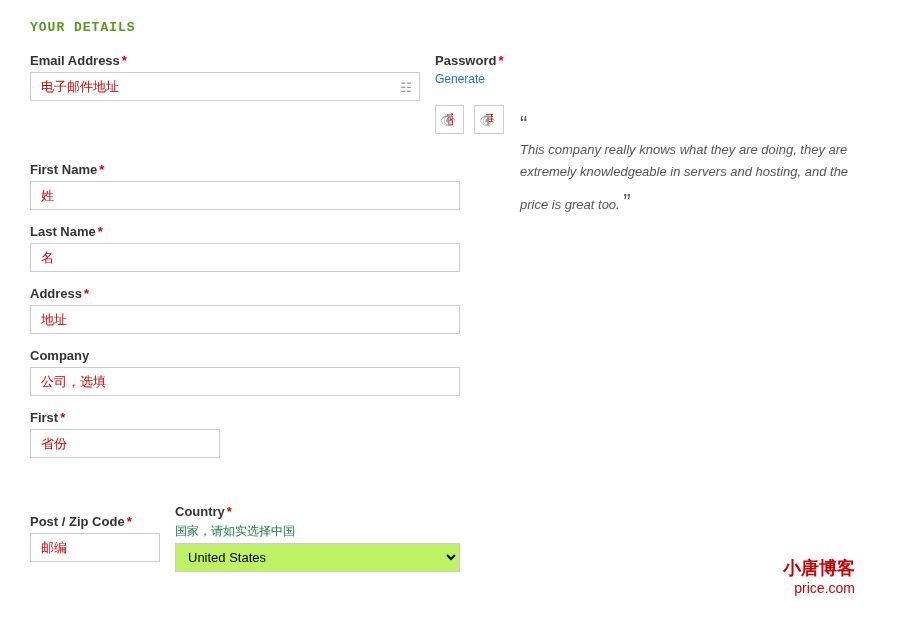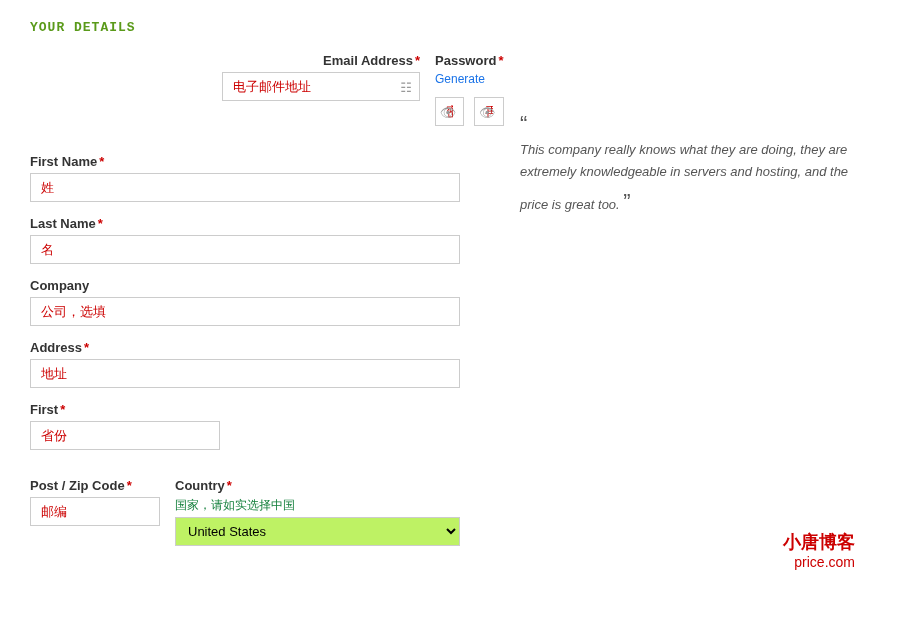--- a/index.html
+++ b/index.html
@@ -85,21 +85,20 @@
       margin-bottom: 0;
     }
     .email-password-row {
       display: flex;
       gap: 15px;
       margin-bottom: 14px;
       align-items: flex-start;
     }
     .email-group {
       flex: 0 0 390px;
-      align-items: flex-end;
     }
     .password-section {
       flex: 1;
     }
     .generate-link {
       color: #1a73e8;
       font-size: 12px;
       cursor: pointer;
       margin-bottom: 4px;
       display: inline-block;
@@ -110,22 +109,22 @@
     }
     .city-group {
       flex: 0 0 190px;
     }
     .state-group {
       flex: 0 0 190px;
     }
     .zip-country-row {
       display: flex;
       gap: 15px;
-      margin-top: 14px;
-      align-items: flex-start;
+      margin-top: 32px;
+      align-items: center;
     }
     .zip-group {
       flex: 0 0 130px;
     }
     .country-group {
       flex: 1;
     }
     .country-note {
       font-size: 12px;
       color: #15803d;
@@ -191,21 +190,21 @@
         <label>
           <span>Email Address</span><span class="required">*</span>
         </label>
         <div class="input-with-icon">
           <input type="email" placeholder="电子邮件地址" style="">
           <span class="input-icon">☷</span>
         </div>
       </div>
 
       <div class="password-section">
-        <div class="form-group" style="margin-bottom:7px;">
+        <div class="form-group" style="margin-bottom:15px;">
           <label>
             <span>Password</span><span class="required">*</span>
           </label>
           <a class="generate-link">Generate</a>
         </div>
         <div class="password-row">
           <div class="form-group" style="flex:1;margin-bottom:0;">
             <div class="input-with-icon">
               <input type="password" placeholder="密码" style="">
               <span class="input-icon">👁</span>
@@ -230,30 +229,30 @@
 
     <div class="form-group">
       <label>
         <span>Last Name</span><span class="required">*</span>
       </label>
       <input type="text" placeholder="名" style="">
     </div>
 
     <div class="form-group">
       <label>
+        <span>Address</span><span class="required">*</span>
+      </label>
+      <input type="text" placeholder="地址" style="">
+    </div>
+
+    <div class="form-group">
+      <label>
         <span>Company</span>
       </label>
       <input type="text" placeholder="公司，选填" style="">
-    </div>
-
-    <div class="form-group">
-      <label>
-        <span>Address</span><span class="required">*</span>
-      </label>
-      <input type="text" placeholder="地址" style="">
     </div>
 
     <div class="city-state-row">
       <div class="form-group state-group">
         <label>
           <span>First</span><span class="required">*</span>
         </label>
         <input type="text" placeholder="省份" style="">
       </div>
     </div>

